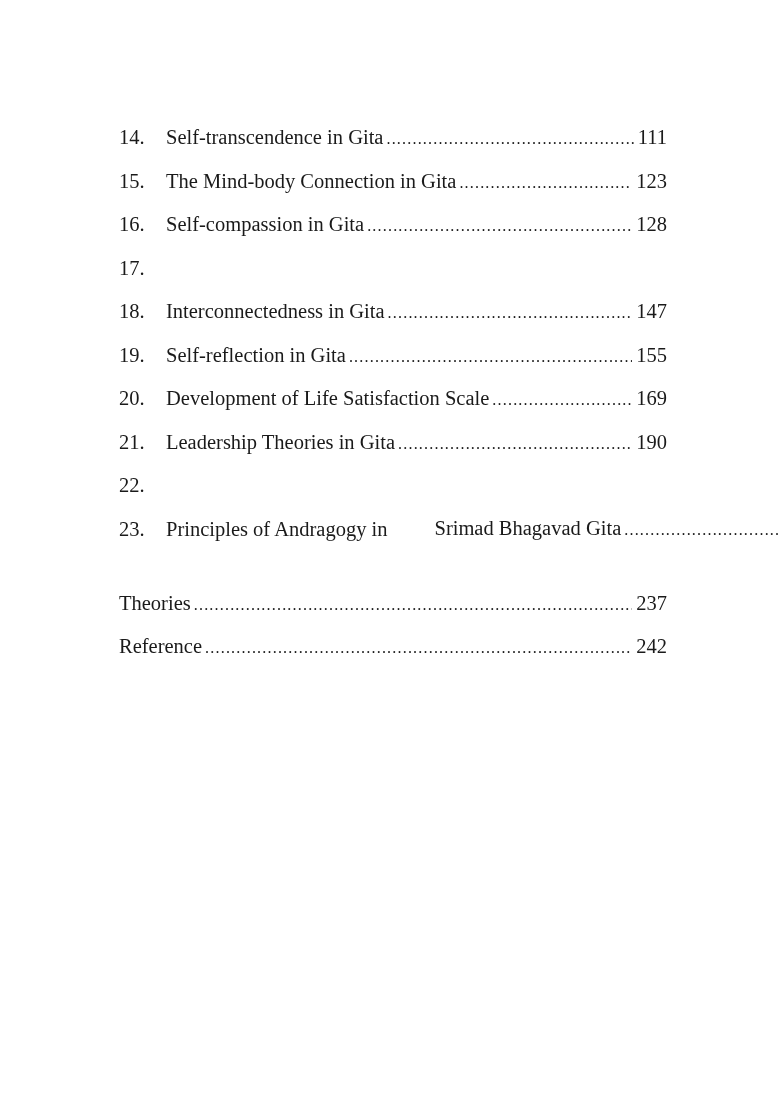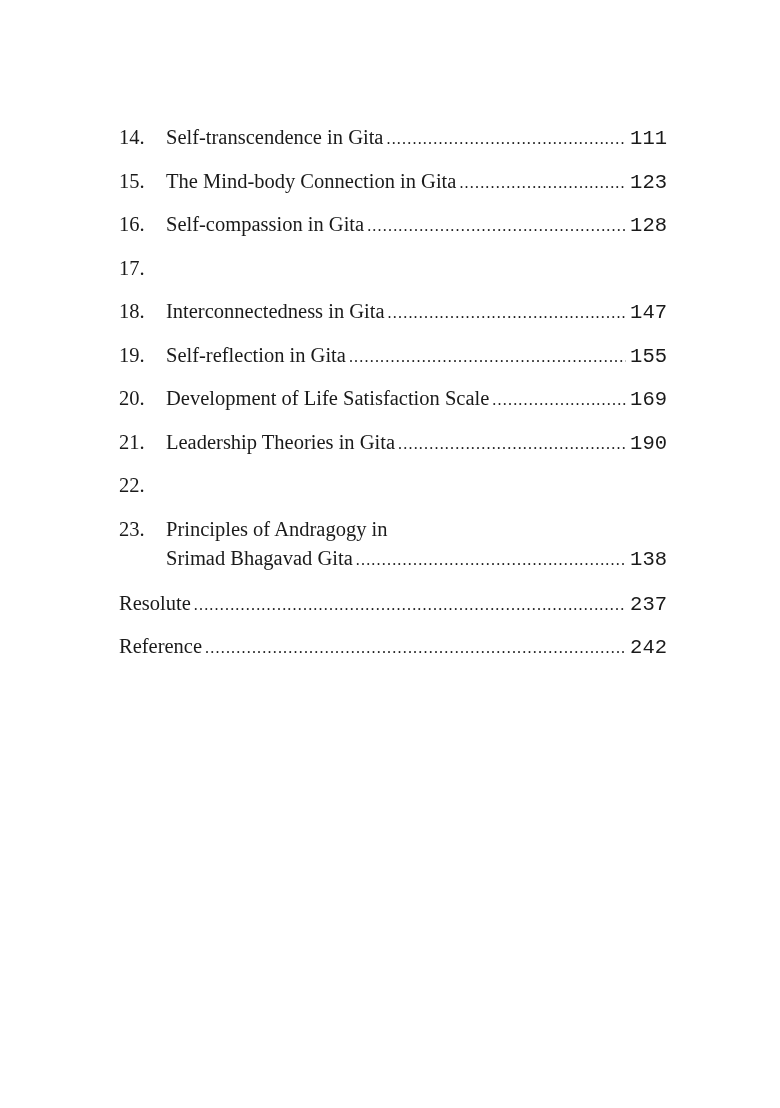--- a/index.html
+++ b/index.html
@@ -23,21 +23,21 @@
     }
     .toc-entry {
       display: flex;
       align-items: baseline;
       font-size: 20.5px;
       line-height: 30px;
       height: 43.5px;
     }
     .toc-entry.two-line {
       height: 74px;
-      flex-direction: column;
+      flex-direction: row;
       align-items: stretch;
     }
     .num {
       width: 47px;
       flex: 0 0 47px;
       white-space: nowrap;
     }
     .line {
       display: flex;
       align-items: baseline;
@@ -54,21 +54,20 @@
       margin: 0 4px 0 3px;
       letter-spacing: 1.2px;
       font-size: 16px;
     }
     .leader::after {
       content: "........................................................................................................................................................................................................";
     }
     .page {
       white-space: nowrap;
       text-align: right;
-      font-family: Liberation Mono, monospace;
     }
     .row1 { display: flex; align-items: baseline; height: 30px; }
     .row2 { display: flex; align-items: center; padding-left: 47px; height: 30px; }
   </style>
 </head>
 <body>
 
 <div class="toc">
 
   <div class="toc-entry">
@@ -151,21 +150,21 @@
       <span class="line">
         <span class="title">Srimad Bhagavad Gita</span>
         <span class="leader"></span>
         <span class="page">138</span>
       </span>
     </div>
   </div>
 
   <div class="toc-entry">
     <span class="line">
-      <span class="title">Resolute</span>
+      <span class="title">Theories</span>
       <span class="leader"></span>
       <span class="page">237</span>
     </span>
   </div>
 
   <div class="toc-entry">
     <span class="line">
       <span class="title">Reference</span>
       <span class="leader"></span>
       <span class="page">242</span>

